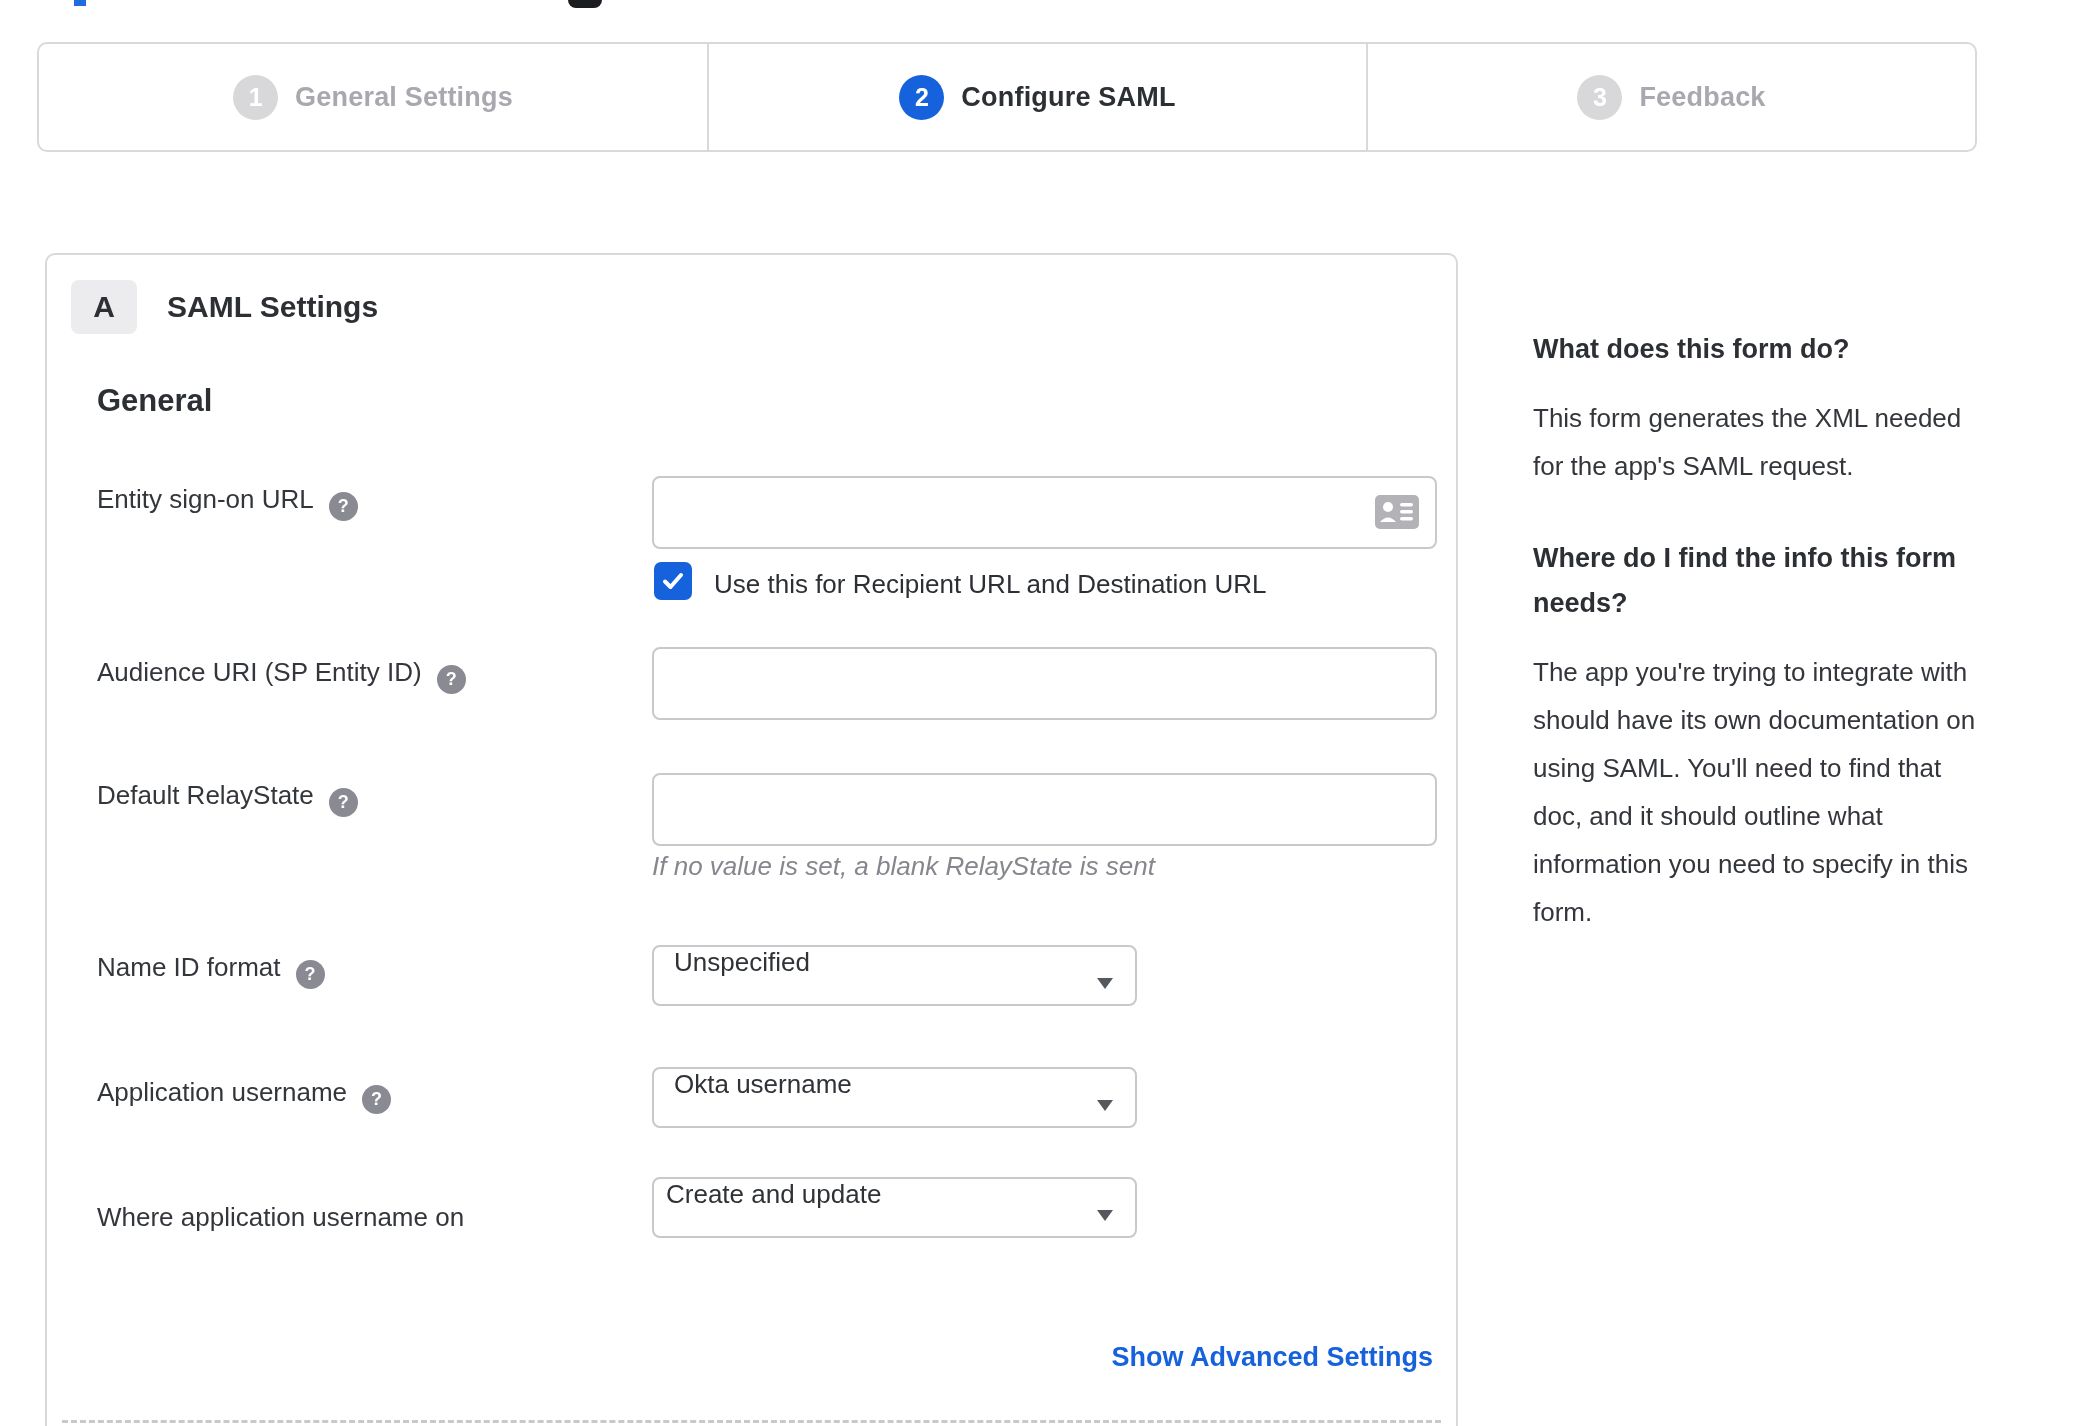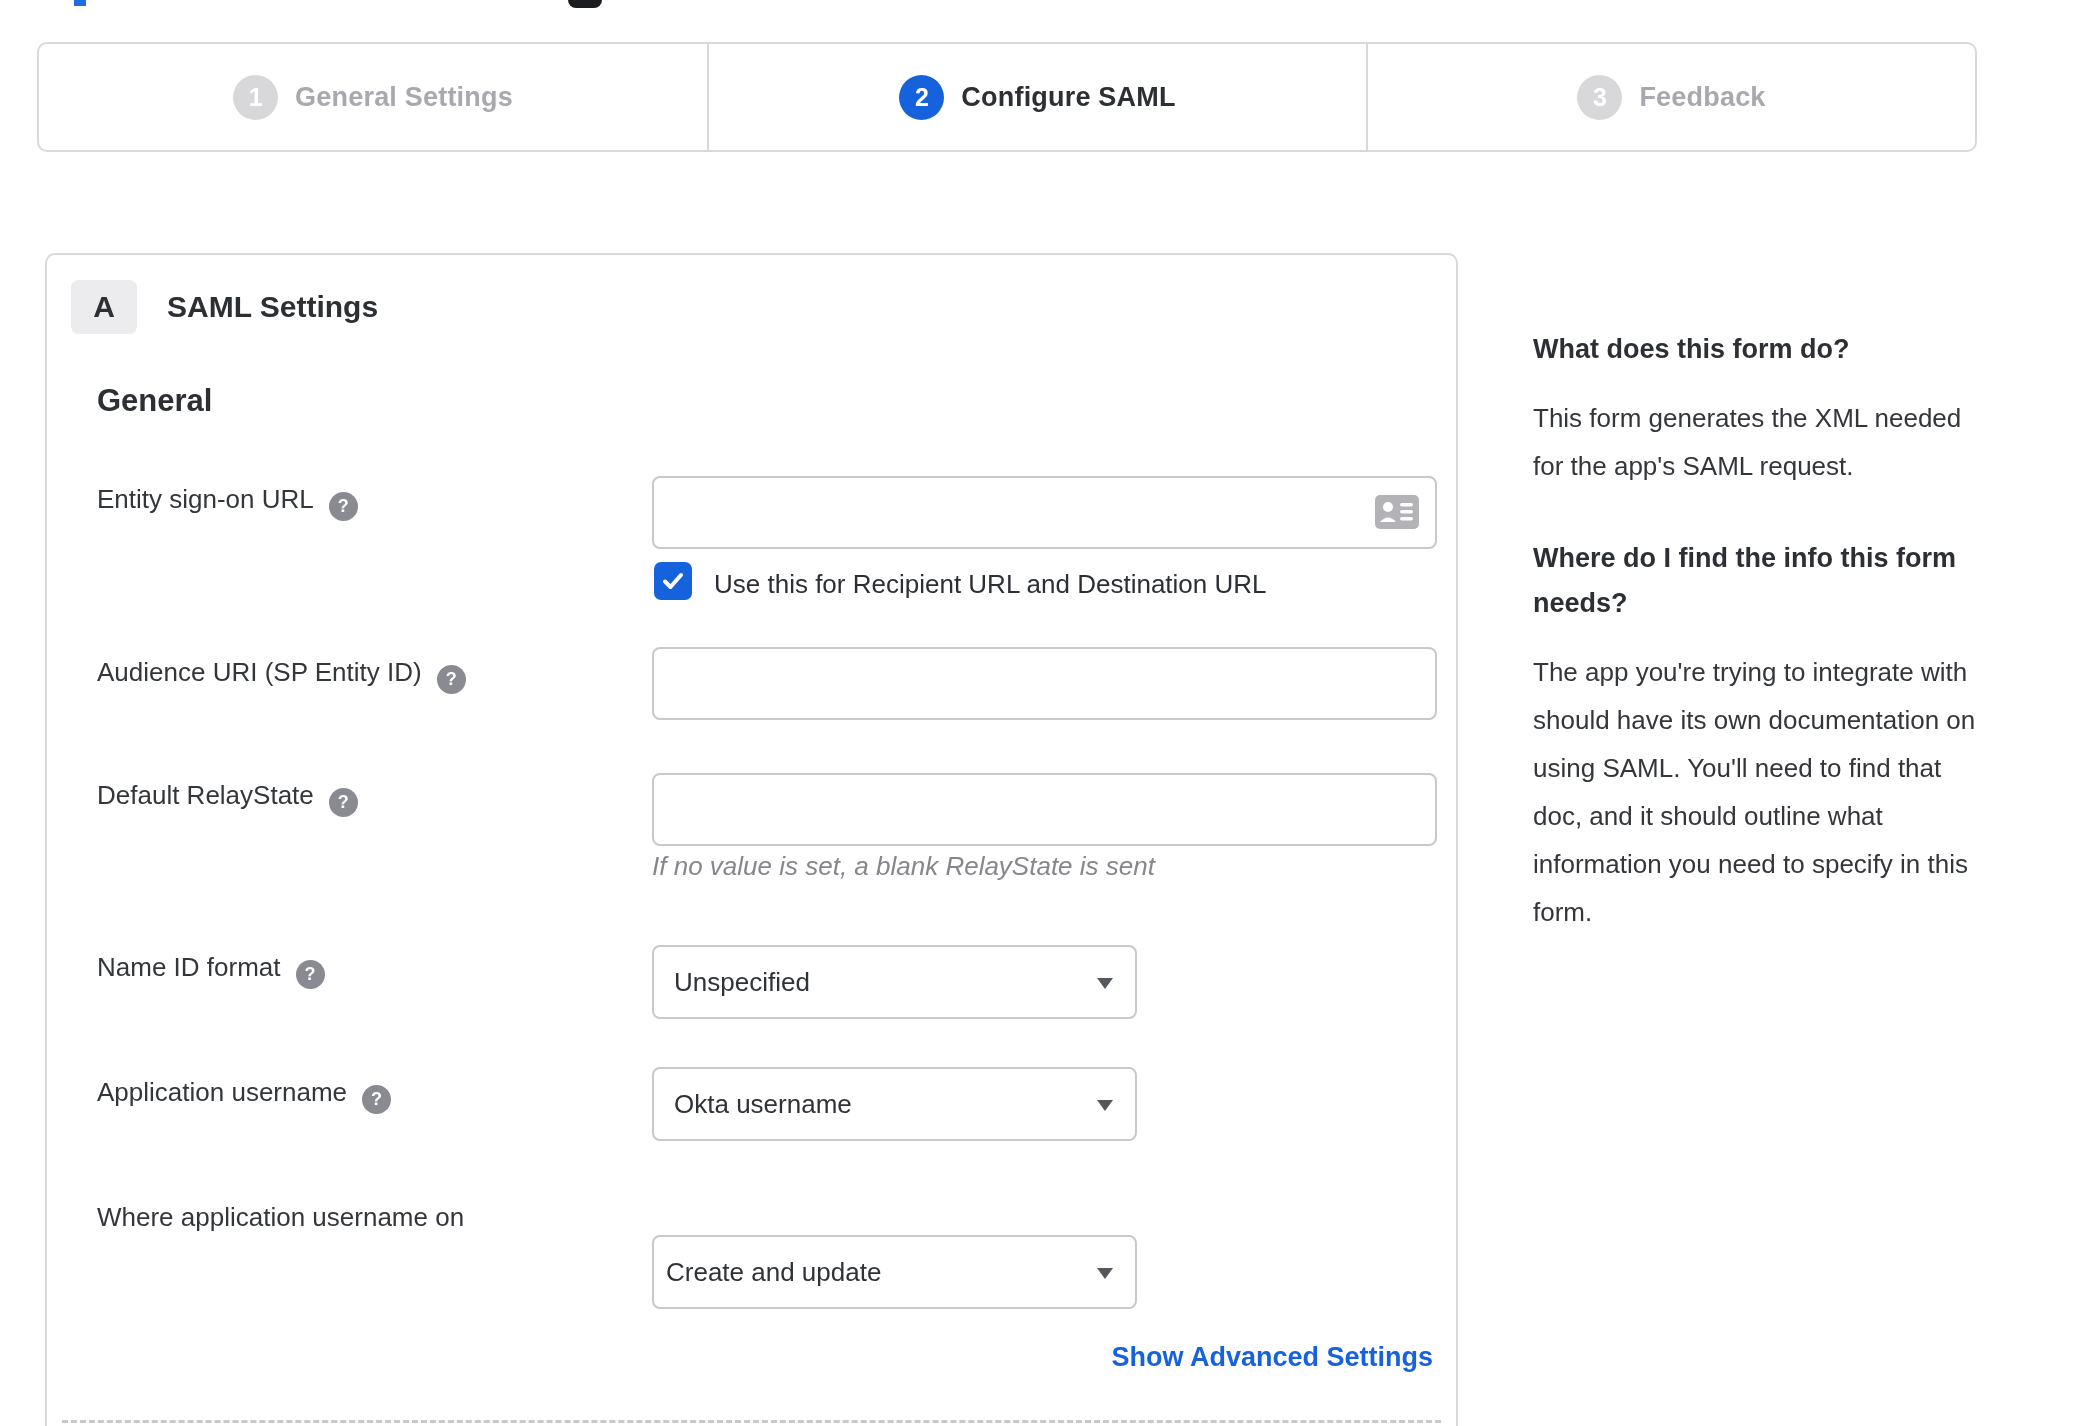--- a/index.html
+++ b/index.html
@@ -62,23 +62,23 @@
   .checkbox-row { position:absolute; left:607px; display:flex; align-items:flex-end; gap:22px; }
   .checkbox {
     width:38px; height:38px; border-radius:7px; background:#1662dd;
     display:flex; align-items:center; justify-content:center; cursor:pointer; flex:0 0 auto;
   }
   .checkbox-label { font-size:26px; color:#2c2f33; }
 
   .hint { position:absolute; left:605px; font-size:26px; color:#85878d;font-style:italic; }
 
   .select-box {
-    position:absolute; left:605px; width:485px; height:74px;
+    position:absolute; left:605px; width:485px; height:61px;
     border:2px solid #c9c9cc; border-radius:8px; background:#fff;
-    display:flex; align-items:center; padding:0 44px 0 20px; cursor:pointer;
+    display:flex; padding:0 44px 0 20px; cursor:pointer;
   }
   .select-value { font-size:26px; color:#2f3237; }
   .select-caret {
     position:absolute; right:22px; top:31px; width:0; height:0;
     border-left:8px solid transparent; border-right:8px solid transparent; border-top:11px solid #55585c;
   }
 
   .advanced-link { position:absolute; right:23px; top:1087px; font-size:27px; font-weight:bold;
     color:#1662dd; cursor:pointer; text-decoration:none; }
 
@@ -167,21 +167,21 @@
       <span>Application username</span><span class="help-icon">?</span>
     </div>
     <div class="select-box" style="top:812px;">
       <span class="select-value">Okta username</span>
       <span class="select-caret"></span>
     </div>
 
     <div class="field-label" style="top:944px;">
       <span>Where application username on</span>
     </div>
-    <div class="select-box" style="top:980px;padding-left:12px;">
+    <div class="select-box" style="top:922px;padding-left:12px;">
       <span class="select-value">Create and update</span>
       <span class="select-caret"></span>
     </div>
 
     <a class="advanced-link" href="#">Show Advanced Settings</a>
 
     <div class="dashed-divider"></div>
   </div>
 
   <div class="sidebar">

